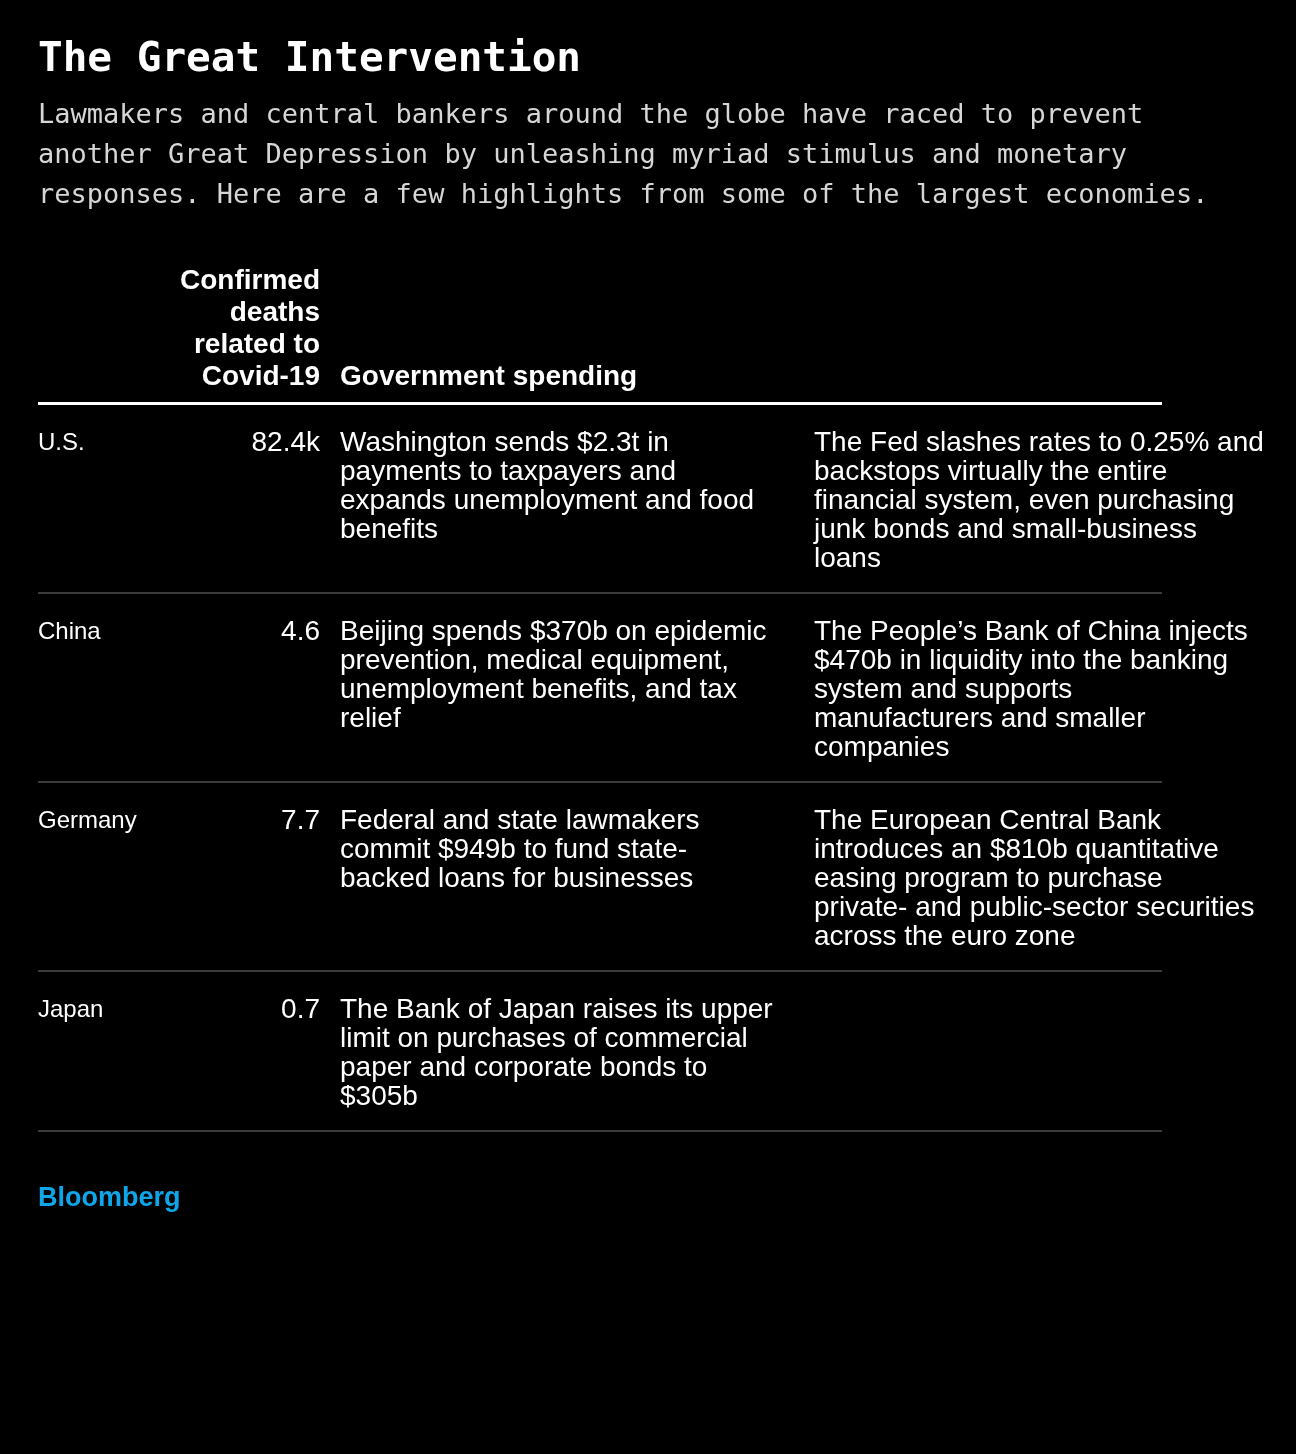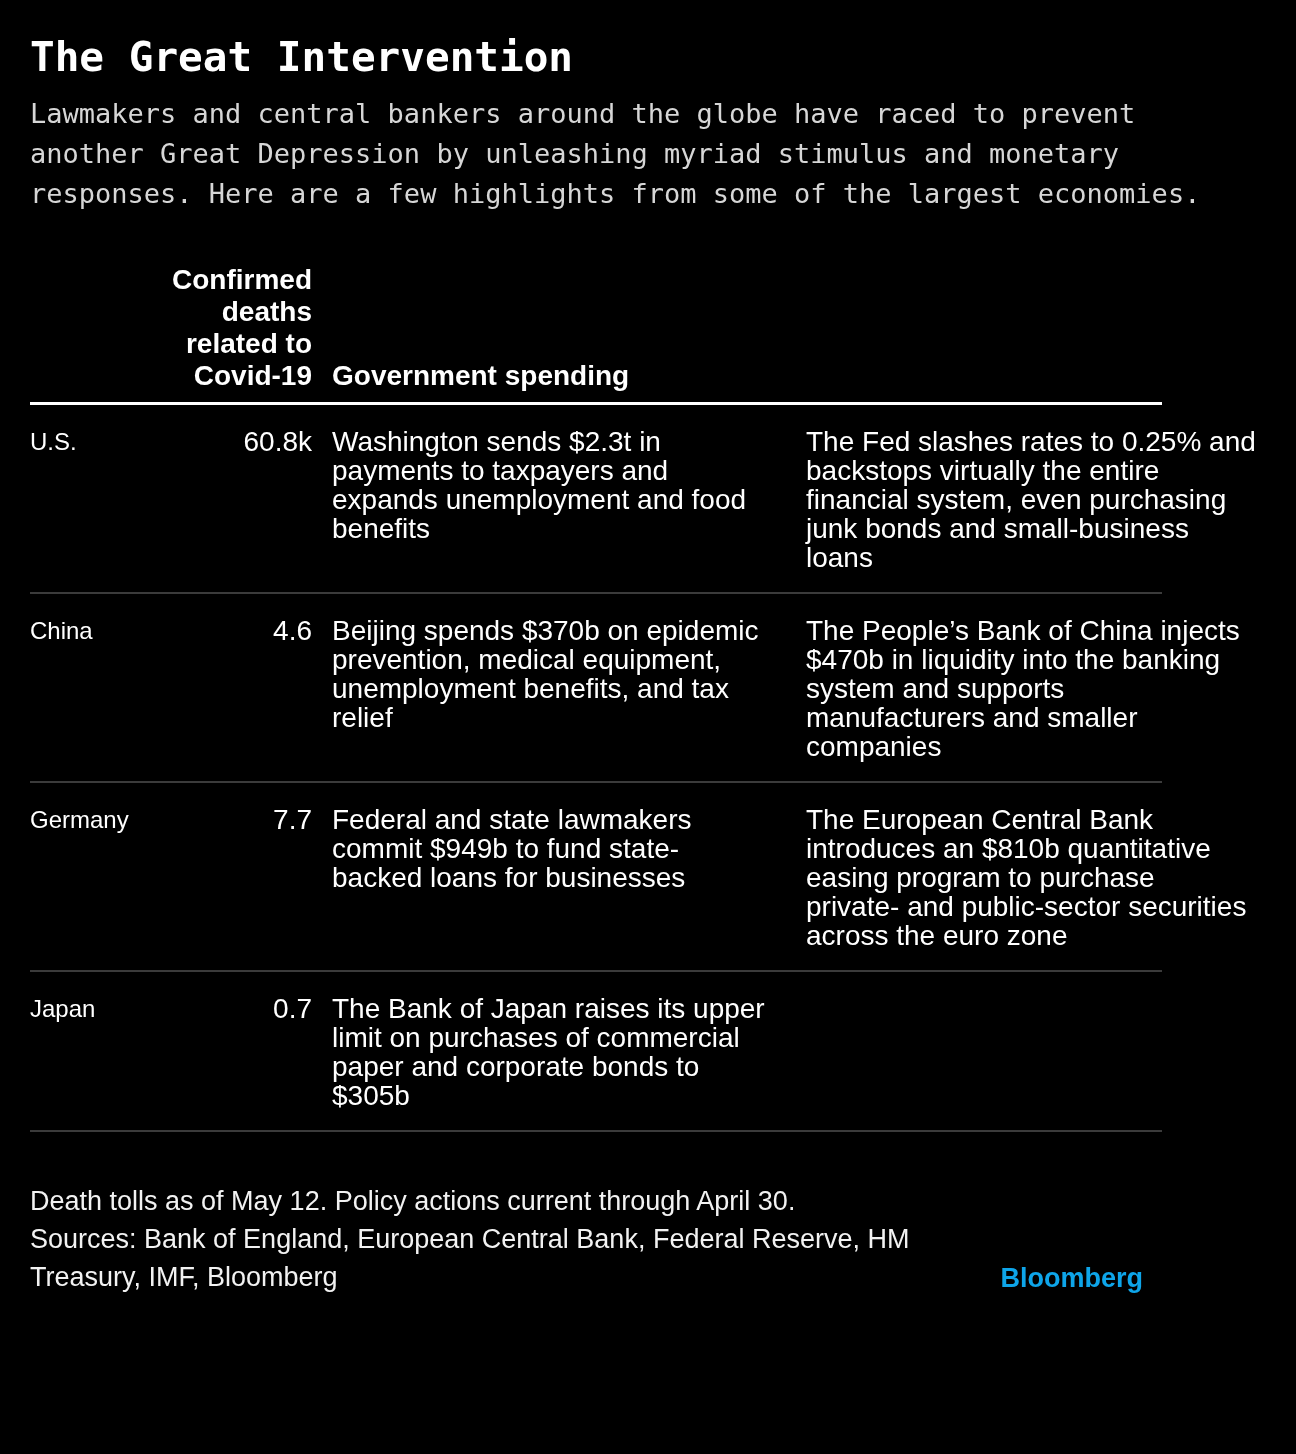--- a/index.html
+++ b/index.html
@@ -7,21 +7,21 @@
   body {
     width: 1296px;
     height: 1454px;
     font-family: "Liberation Sans", sans-serif;
     color: #ffffff;
     overflow: hidden;
   }
   .page {
     width: 1192px;
     height: 1454px;
-    padding: 18px 30px 0 30px;
+    padding: 18px 30px 0 38px;
     background: #000;
     position: relative;
     border-radius: 7px;
   }
   
   .title {
     font-family: "DejaVu Sans Mono", monospace;
     font-weight: bold;
     font-size: 41px;
     line-height: 50px;
@@ -120,21 +120,21 @@
     <div class="trow thead">
       <div class="cell deaths-h">Confirmed
 deaths
 related to
 Covid-19</div>
       <div class="cell col-h">Government spending</div>
     </div>
 
     <div class="trow brow">
       <div class="cell country">U.S.</div>
-      <div class="cell deaths">60.8k</div>
+      <div class="cell deaths">82.4k</div>
       <div class="cell text">Washington sends $2.3t in
 payments to taxpayers and
 expands unemployment and food
 benefits</div>
       <div class="cell text">The Fed slashes rates to 0.25% and
 backstops virtually the entire
 financial system, even purchasing
 junk bonds and small-business
 loans</div>
     </div>
@@ -172,19 +172,16 @@
       <div class="cell text">The Bank of Japan raises its upper
 limit on purchases of commercial
 paper and corporate bonds to
 $305b</div>
     </div>
 
 
   </div>
 
   <div class="footer">
-    <div class="note">Death tolls as of May 12. Policy actions current through April 30.
-Sources: Bank of England, European Central Bank, Federal Reserve, HM
-Treasury, IMF, Bloomberg</div>
     <div class="logo">Bloomberg</div>
   </div>
 
 </div>
 
 </body></html>

